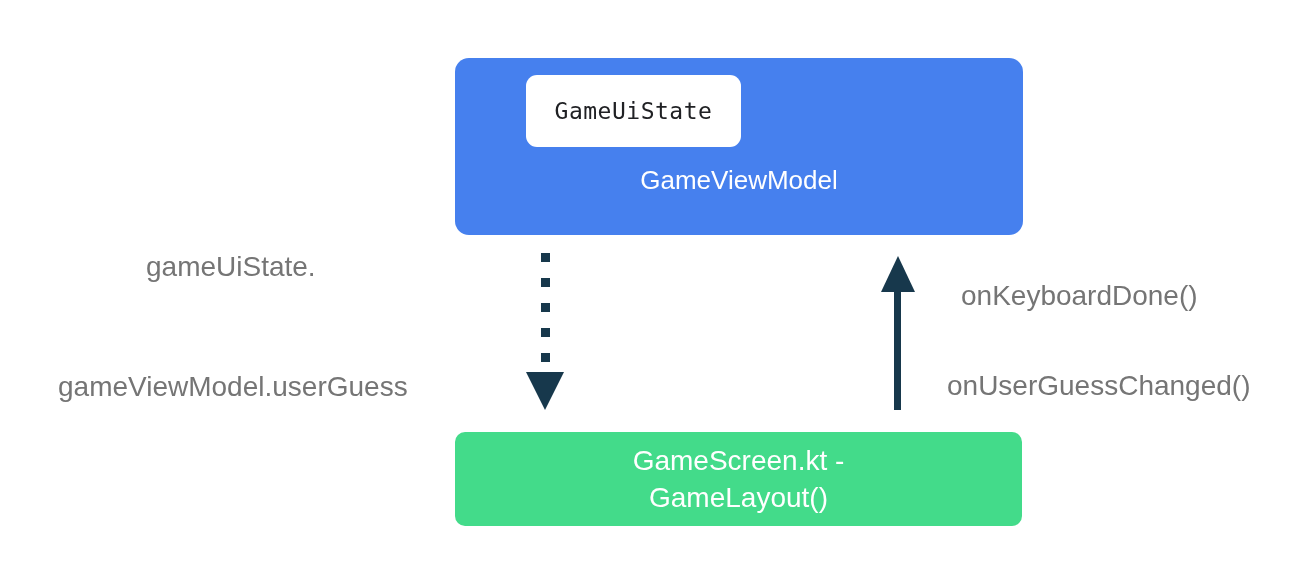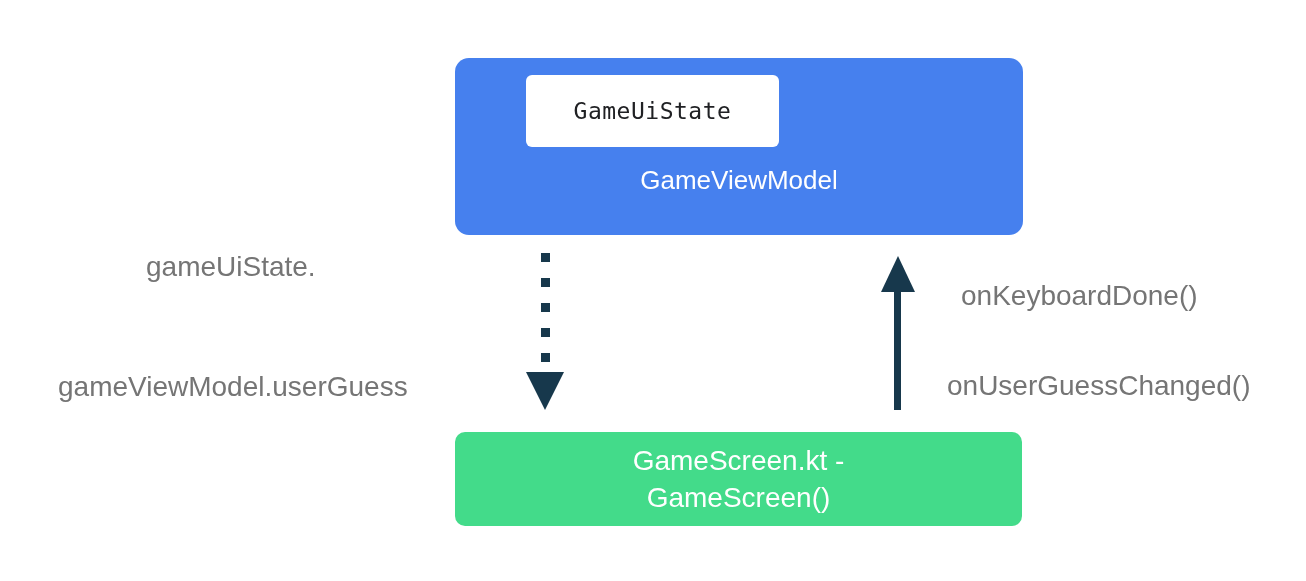--- a/index.html
+++ b/index.html
@@ -17,22 +17,22 @@
     background:#ffffff;
     font-family:"Liberation Sans","DejaVu Sans",sans-serif;
     overflow:hidden;
   }
   
   .box-blue{
     position:absolute;left:455px;top:58px;width:568px;height:177px;
     background:var(--viewmodel-blue);border-radius:14px;
   }
   .chip{
-    position:absolute;left:71px;top:17px;width:253px;height:72px;
-    background:#ffffff;border-radius:6px;
+    position:absolute;left:71px;top:17px;width:215px;height:72px;
+    background:#ffffff;border-radius:11px;
     display:flex;align-items:center;justify-content:center;
   }
   .chip-label{
     font-family:"DejaVu Sans Mono","Liberation Mono",monospace;
     font-size:23px;color:var(--chip-text);letter-spacing:0.5px;
   }
   .box-blue-title{
     position:absolute;left:0;top:104px;width:100%;
     text-align:center;color:#ffffff;font-size:26px;line-height:36px;
   }
@@ -81,21 +81,21 @@
   <div class="box-blue">
     <div class="chip">
       <span class="chip-label">GameUiState</span>
     </div>
     <div class="box-blue-title">GameViewModel</div>
   </div>
 
   <div class="box-green">
     <div class="box-green-title">
       <span>GameScreen.kt -</span><br>
-      <span>GameScreen()</span>
+      <span>GameLayout()</span>
     </div>
   </div>
 
   <div class="dotted-line"></div>
   <div class="down-arrowhead"></div>
 
   <div class="up-shaft"></div>
   <div class="up-arrowhead"></div>
 
   <div class="lbl lbl-state">

